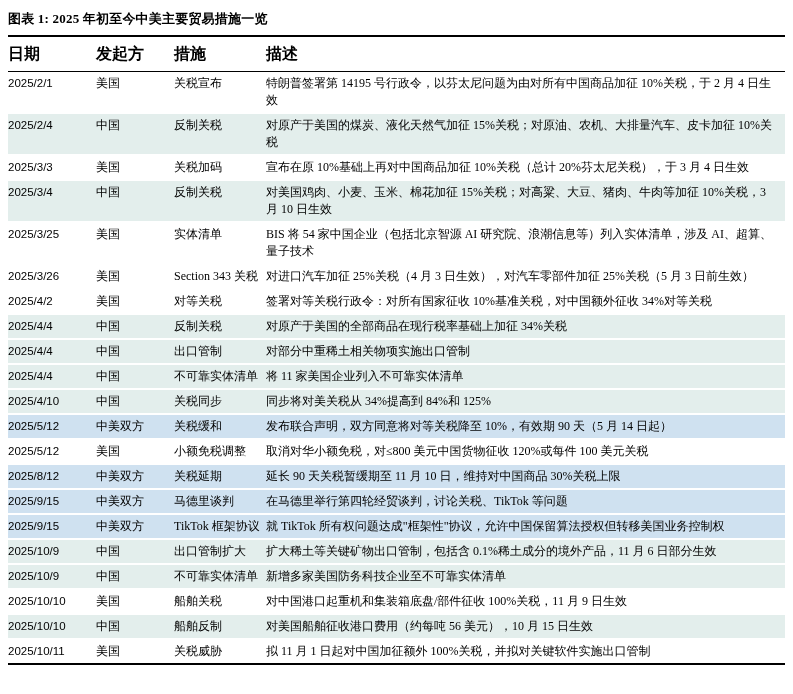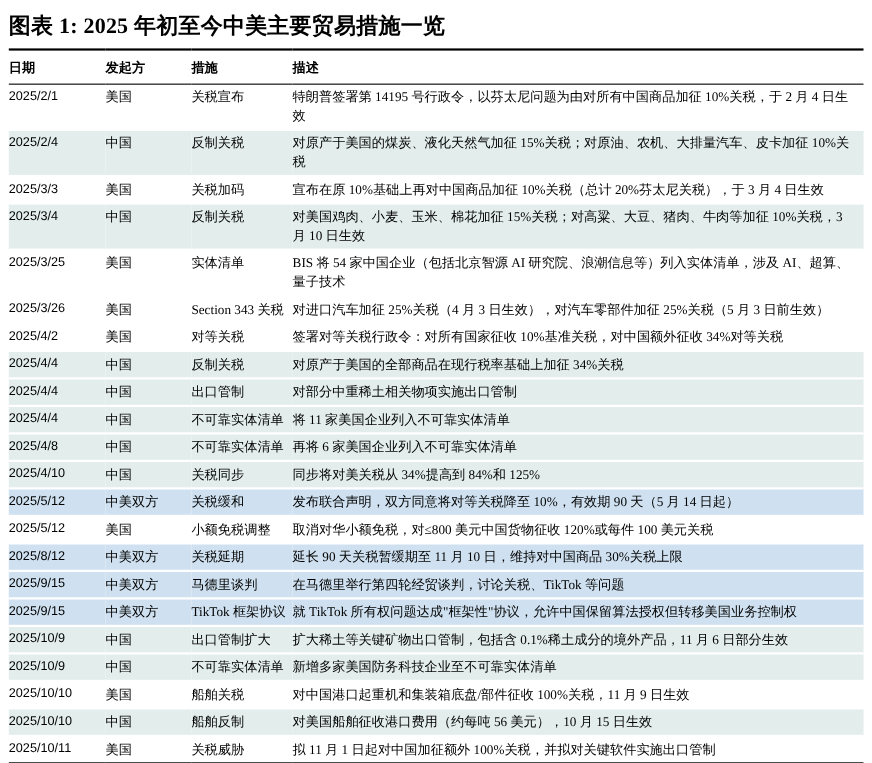--- a/index.html
+++ b/index.html
@@ -10,34 +10,34 @@
     font-family: "Liberation Serif", "DejaVu Serif", serif;
     color: #000;
     overflow: hidden;
   }
   .page {
     width: 793px;
     height: 694px;
     padding: 8px 8px 0 8px;
   }
   .fig-title {
-    font-size: 20px;
+    font-size: 13px;
     font-weight: bold;
     padding: 2px 0 7px 0;
     letter-spacing: 0.2px;
   }
   table.report-table {
     width: 100%;
     border-collapse: collapse;
     border-top: 2.4px solid #000;
     border-bottom: 2px solid #000;
     table-layout: fixed;
   }
   thead th {
-    font-size: 12px;
+    font-size: 16px;
     font-weight: bold;
     text-align: left;
     border-bottom: 1.2px solid #000;
     padding: 7px 0 6px 0;
   }
   tbody td {
     font-size: 12px;
     line-height: 17px;
     vertical-align: top;
     padding: 3px 0 3px 0;
@@ -143,26 +143,20 @@
   </tr>
 
   <tr class="shade-cn">
     <td class="cell-date">2025/4/4</td>
     <td class="cell-party">中国</td>
     <td class="cell-measure">不可靠实体清单</td>
     <td class="cell-desc">将 11 家美国企业列入不可靠实体清单</td>
   </tr>
 
 
-  <tr class="shade-cn">
-    <td class="cell-date">2025/4/8</td>
-    <td class="cell-party">中国</td>
-    <td class="cell-measure">不可靠实体清单</td>
-    <td class="cell-desc">再将 6 家美国企业列入不可靠实体清单</td>
-  </tr>
 
   <tr class="shade-cn">
     <td class="cell-date">2025/4/10</td>
     <td class="cell-party">中国</td>
     <td class="cell-measure">关税同步</td>
     <td class="cell-desc">同步将对美关税从 34%提高到 84%和 125%</td>
   </tr>
 
   <tr class="shade-both">
     <td class="cell-date">2025/5/12</td>

